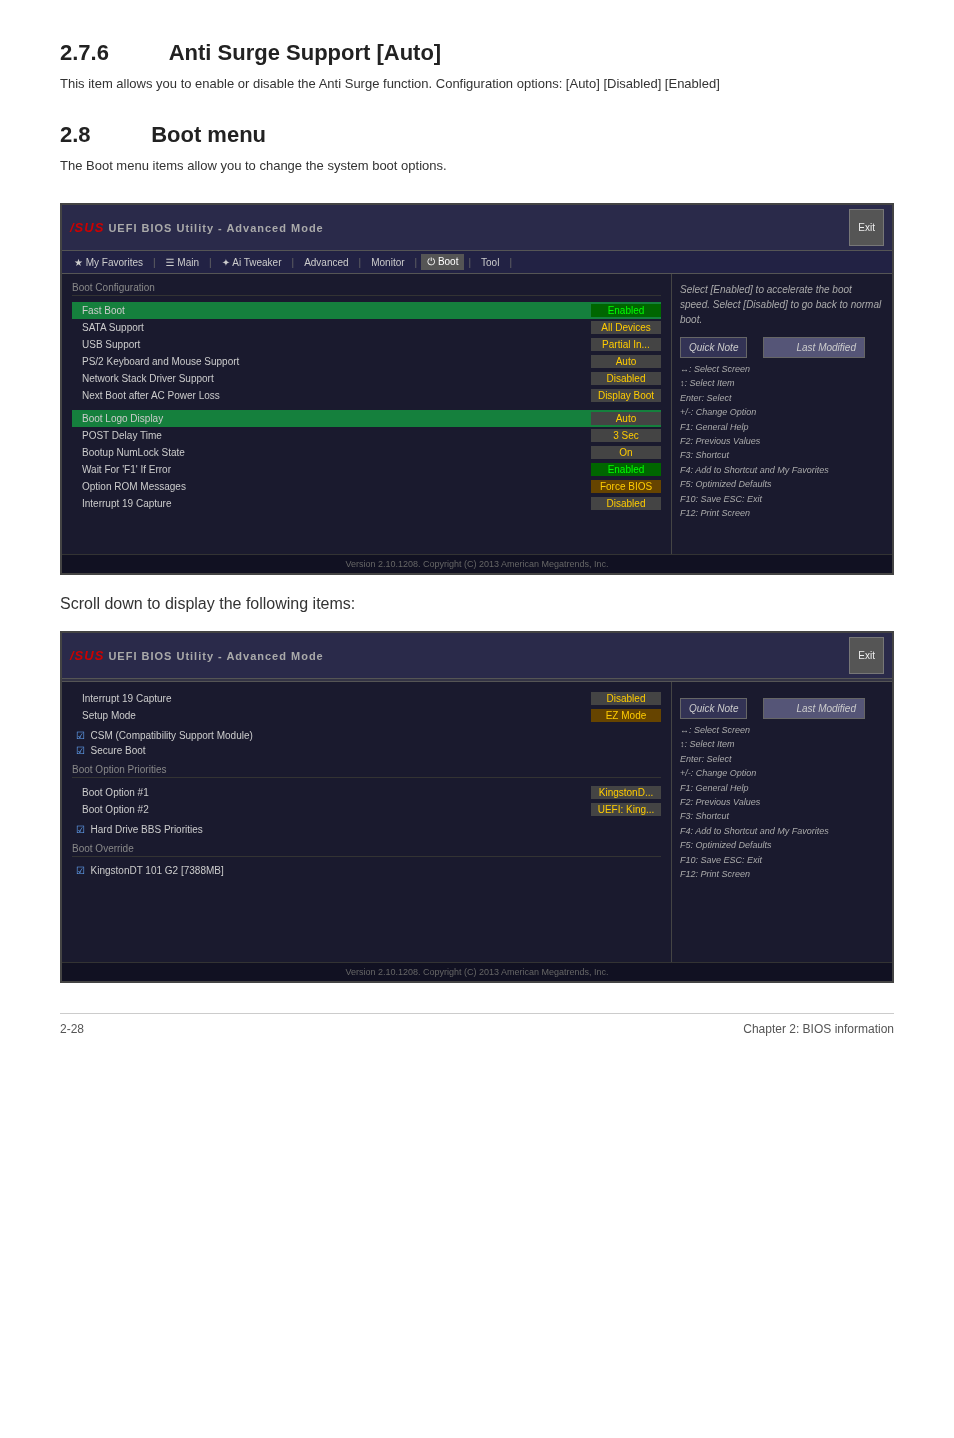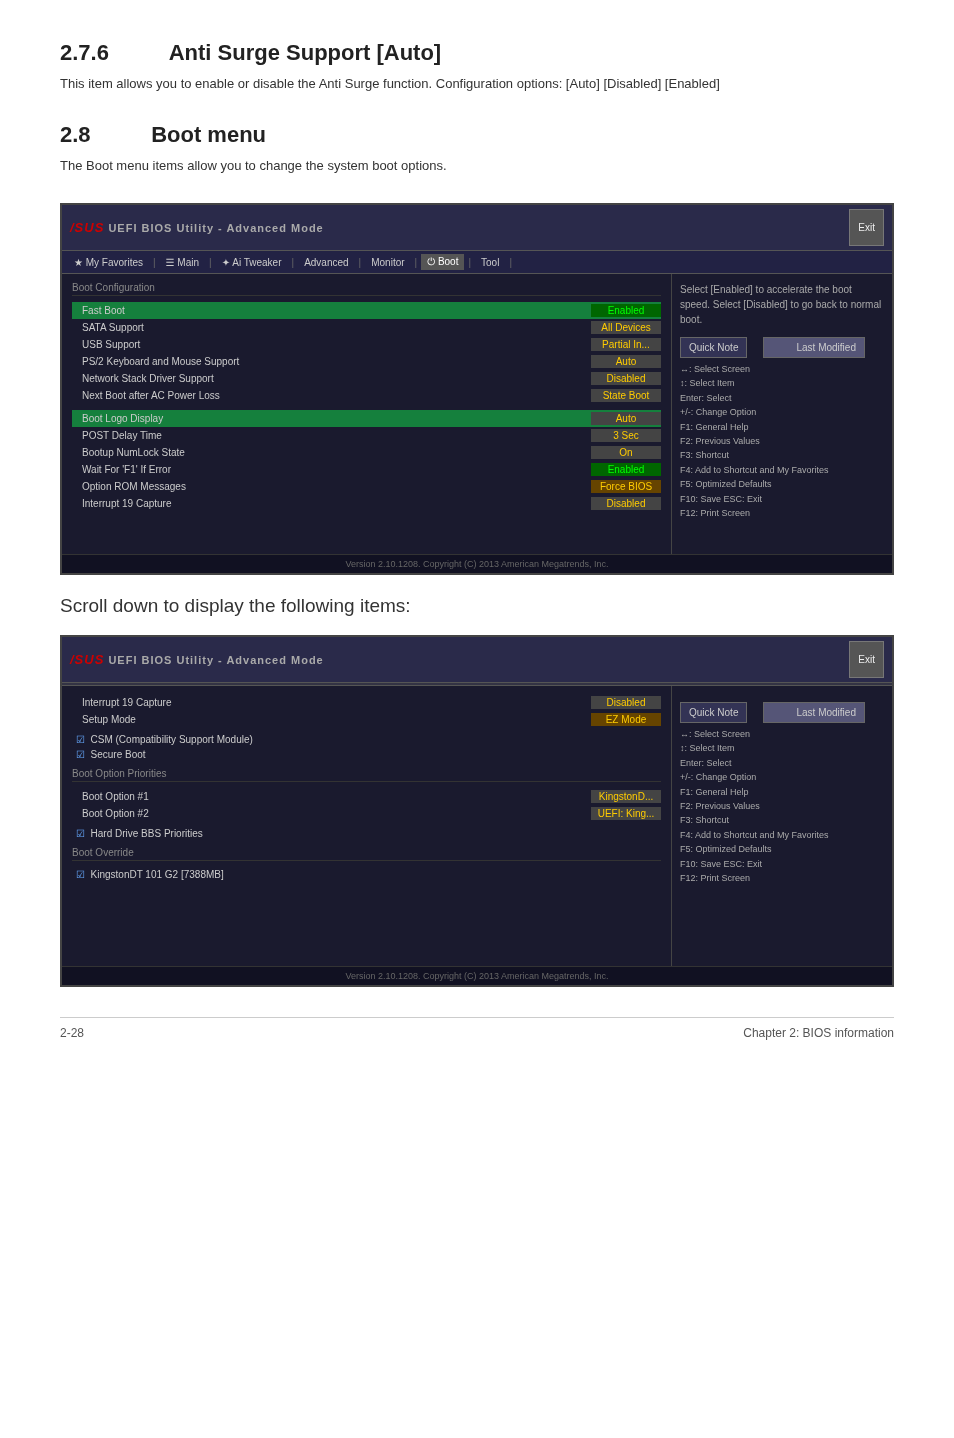--- a/index.html
+++ b/index.html
@@ -103,20 +103,21 @@
       padding: 8px 10px;
       border-right: 1px solid #444;
     }
 
     .bios-sidebar {
       width: 220px;
       padding: 8px;
       font-size: 10px;
       color: #aaa;
       line-height: 1.5;
+      font-style: italic;
     }
 
     .bios-section-label {
       color: #888;
       font-size: 10px;
       margin-bottom: 6px;
       border-bottom: 1px solid #333;
       padding-bottom: 2px;
     }
 
@@ -179,21 +180,21 @@
     .bios-footer {
       background: #111122;
       text-align: center;
       padding: 4px;
       font-size: 9px;
       color: #666;
       border-top: 1px solid #333;
     }
 
     .scroll-label {
-      font-size: 19px;
+      font-size: 16px;
       margin-bottom: 12px;
       color: #333;
       margin-top: 7px;
     }
 
     .page-footer {
       display: flex;
       justify-content: space-between;
       border-top: 1px solid #ccc;
       padding-top: 8px;
@@ -269,21 +270,21 @@
       <div class="bios-row">
         <span class="label">PS/2 Keyboard and Mouse Support</span>
         <span class="val">Auto</span>
       </div>
       <div class="bios-row">
         <span class="label">Network Stack Driver Support</span>
         <span class="val">Disabled</span>
       </div>
       <div class="bios-row">
         <span class="label">Next Boot after AC Power Loss</span>
-        <span class="val">State Boot</span>
+        <span class="val">Display Boot</span>
       </div>
       <div style="height:6px;"></div>
 
       <div class="bios-row highlight">
         <span class="label">Boot Logo Display</span>
         <span class="val">Auto</span>
       </div>
       <div class="bios-row">
         <span class="label">POST Delay Time</span>
         <span class="val">3 Sec</span>

